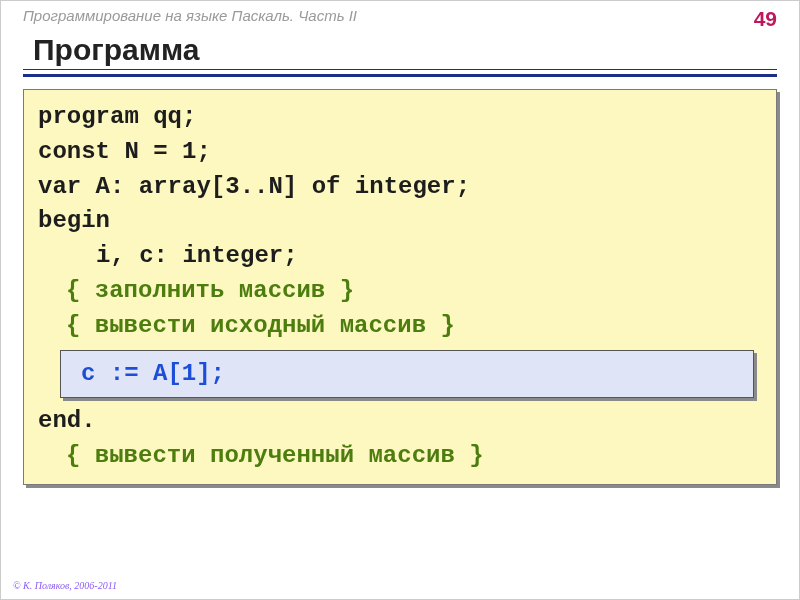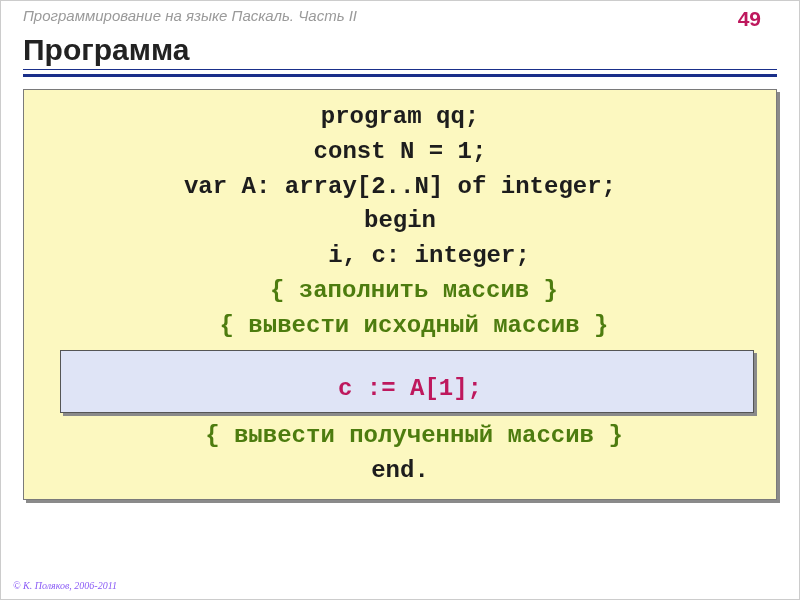--- a/index.html
+++ b/index.html
@@ -15,38 +15,38 @@
     width: 800px;
     height: 600px;
     background: #fff;
     border: 1px solid #ccc;
     position: relative;
   }
   .header {
     display: flex;
     justify-content: space-between;
     align-items: flex-start;
-    padding: 6px 38px 0 22px;
+    padding: 6px 22px 0 22px;
   }
   .course-title {
     color: #9a9a9a;
     font-size: 15px;
     font-style: italic;
     font-family: Arial, sans-serif;
   }
   .page-num {
     color: #be185d;
     font-size: 21px;
     font-weight: bold;
   }
   .section-title {
     color: #222;
     font-size: 30px;
     font-weight: bold;
-    padding: 2px 22px 0 22px;
+    padding: 2px 22px 0 32px;
   }
   .rule {
     margin: 2px 22px 12px 22px;
     height: 4px;
     border-top: 1px solid #1a2f8a;
     border-bottom: 3px solid #1a2f8a;
     box-sizing: content-box;
   }
   .codebox {
     margin: 0 22px;
@@ -63,56 +63,56 @@
   }
   .kw { color: #1d1d1d; }
   .cm { color: #4d7c0f; }
   .highlight {
     background: #dfe4f6;
     border: 1px solid #555;
     box-shadow: 3px 3px 0 #8a8a8a;
     margin: 6px 8px 6px 22px;
     padding: 6px 14px 6px 20px;
   }
-  .highlight .line { color: #be185d; margin-top: 15px; }
+  .highlight .line { color: #1d4ed8; }
   .indent1 { padding-left: 28px; }
   .indent-var { padding-left: 58px; }
   .footer {
     position: absolute;
     left: 12px;
     bottom: 8px;
     color: #8b5cf6;
     font-size: 10px;
     font-style: italic;
     font-family: Liberation Serif, serif;
   }
-  .line { white-space: pre; text-align: center; }
+  .line { white-space: pre; }
 </style>
 </head>
 <body>
 
 <div class="slide">
   <div class="header">
     <div class="course-title">Программирование на языке Паскаль. Часть II</div>
     <div class="page-num">49</div>
   </div>
   <div class="section-title">Программа</div>
   <div class="rule"></div>
 
   <div class="codebox">
     <div class="line kw">program qq;</div>
     <div class="line kw">const N = 1;</div>
-    <div class="line kw">var A: array[2..N] of integer;</div>
+    <div class="line kw">var A: array[3..N] of integer;</div>
     <div class="line kw">begin</div>
     <div class="line kw indent-var">i, c: integer;</div>
     <div class="line cm indent1">{ заполнить массив }</div>
     <div class="line cm indent1">{ вывести исходный массив }</div>
 
     <div class="highlight">
       <div class="line">c := A[1];</div>
     </div>
 
+    <div class="line kw">end.</div>
     <div class="line cm indent1">{ вывести полученный массив }</div>
-    <div class="line kw">end.</div>
   </div>
 
   <div class="footer">© К. Поляков, 2006-2011</div>
 </div>
 
 </body></html>

